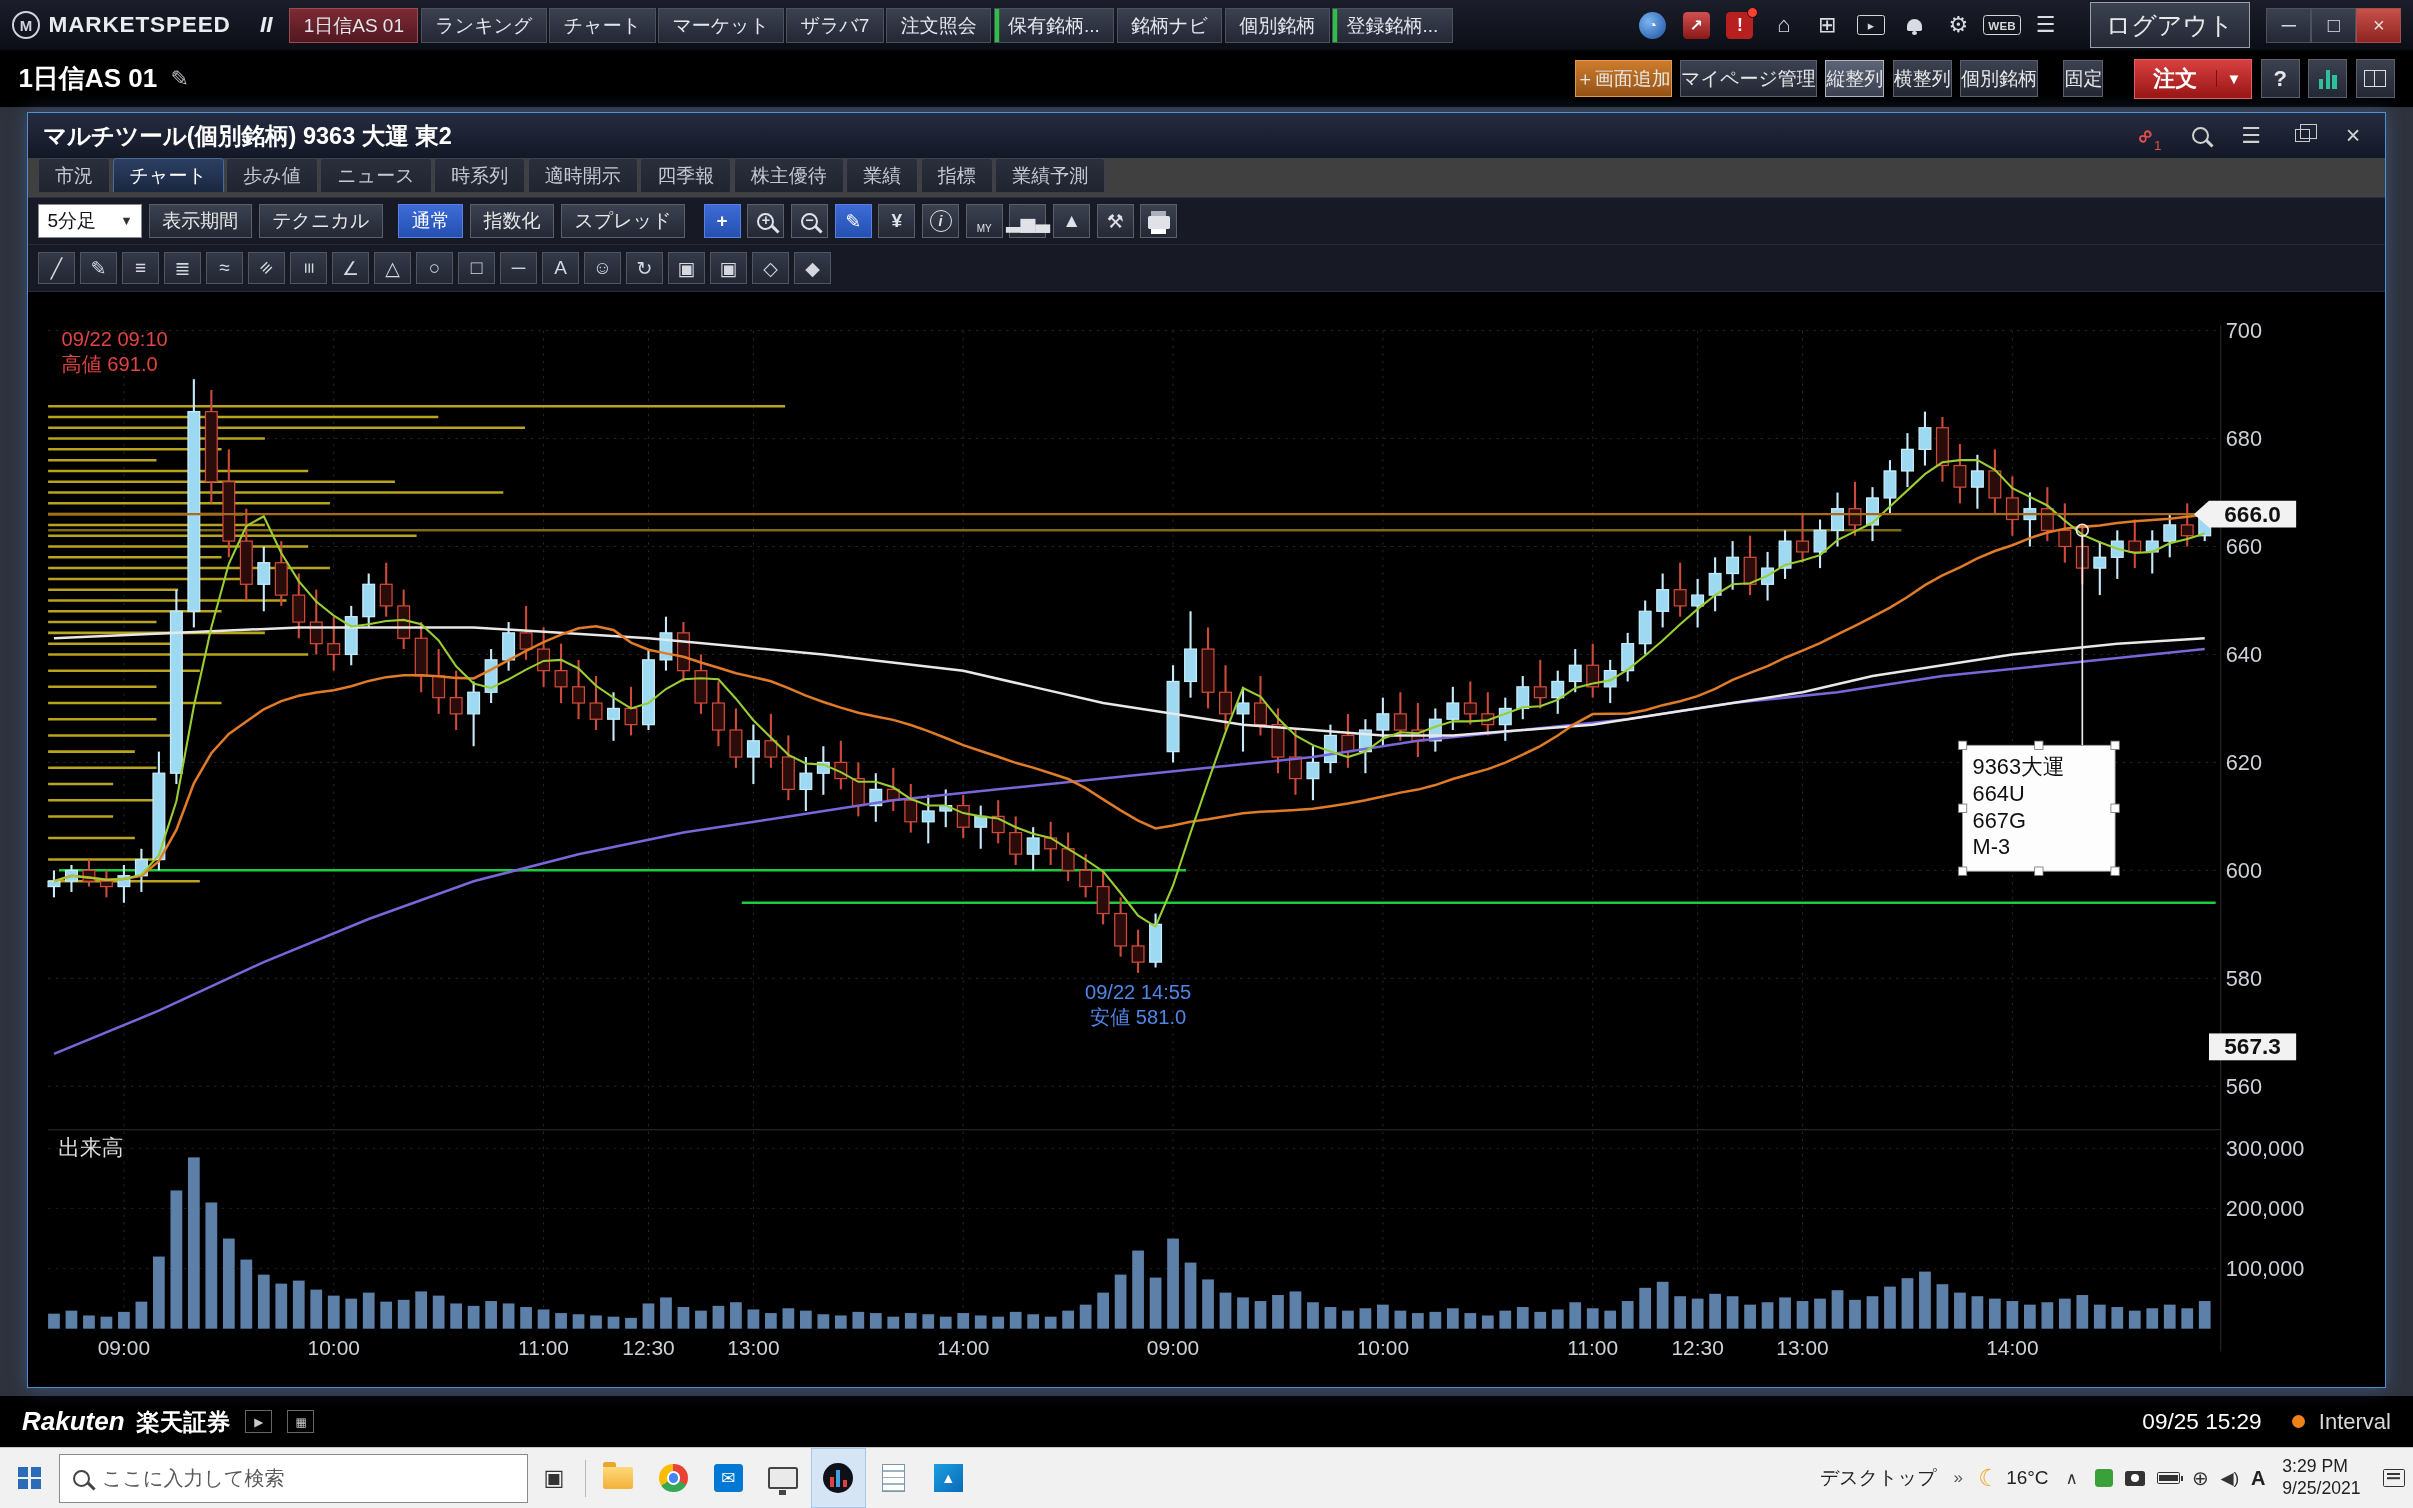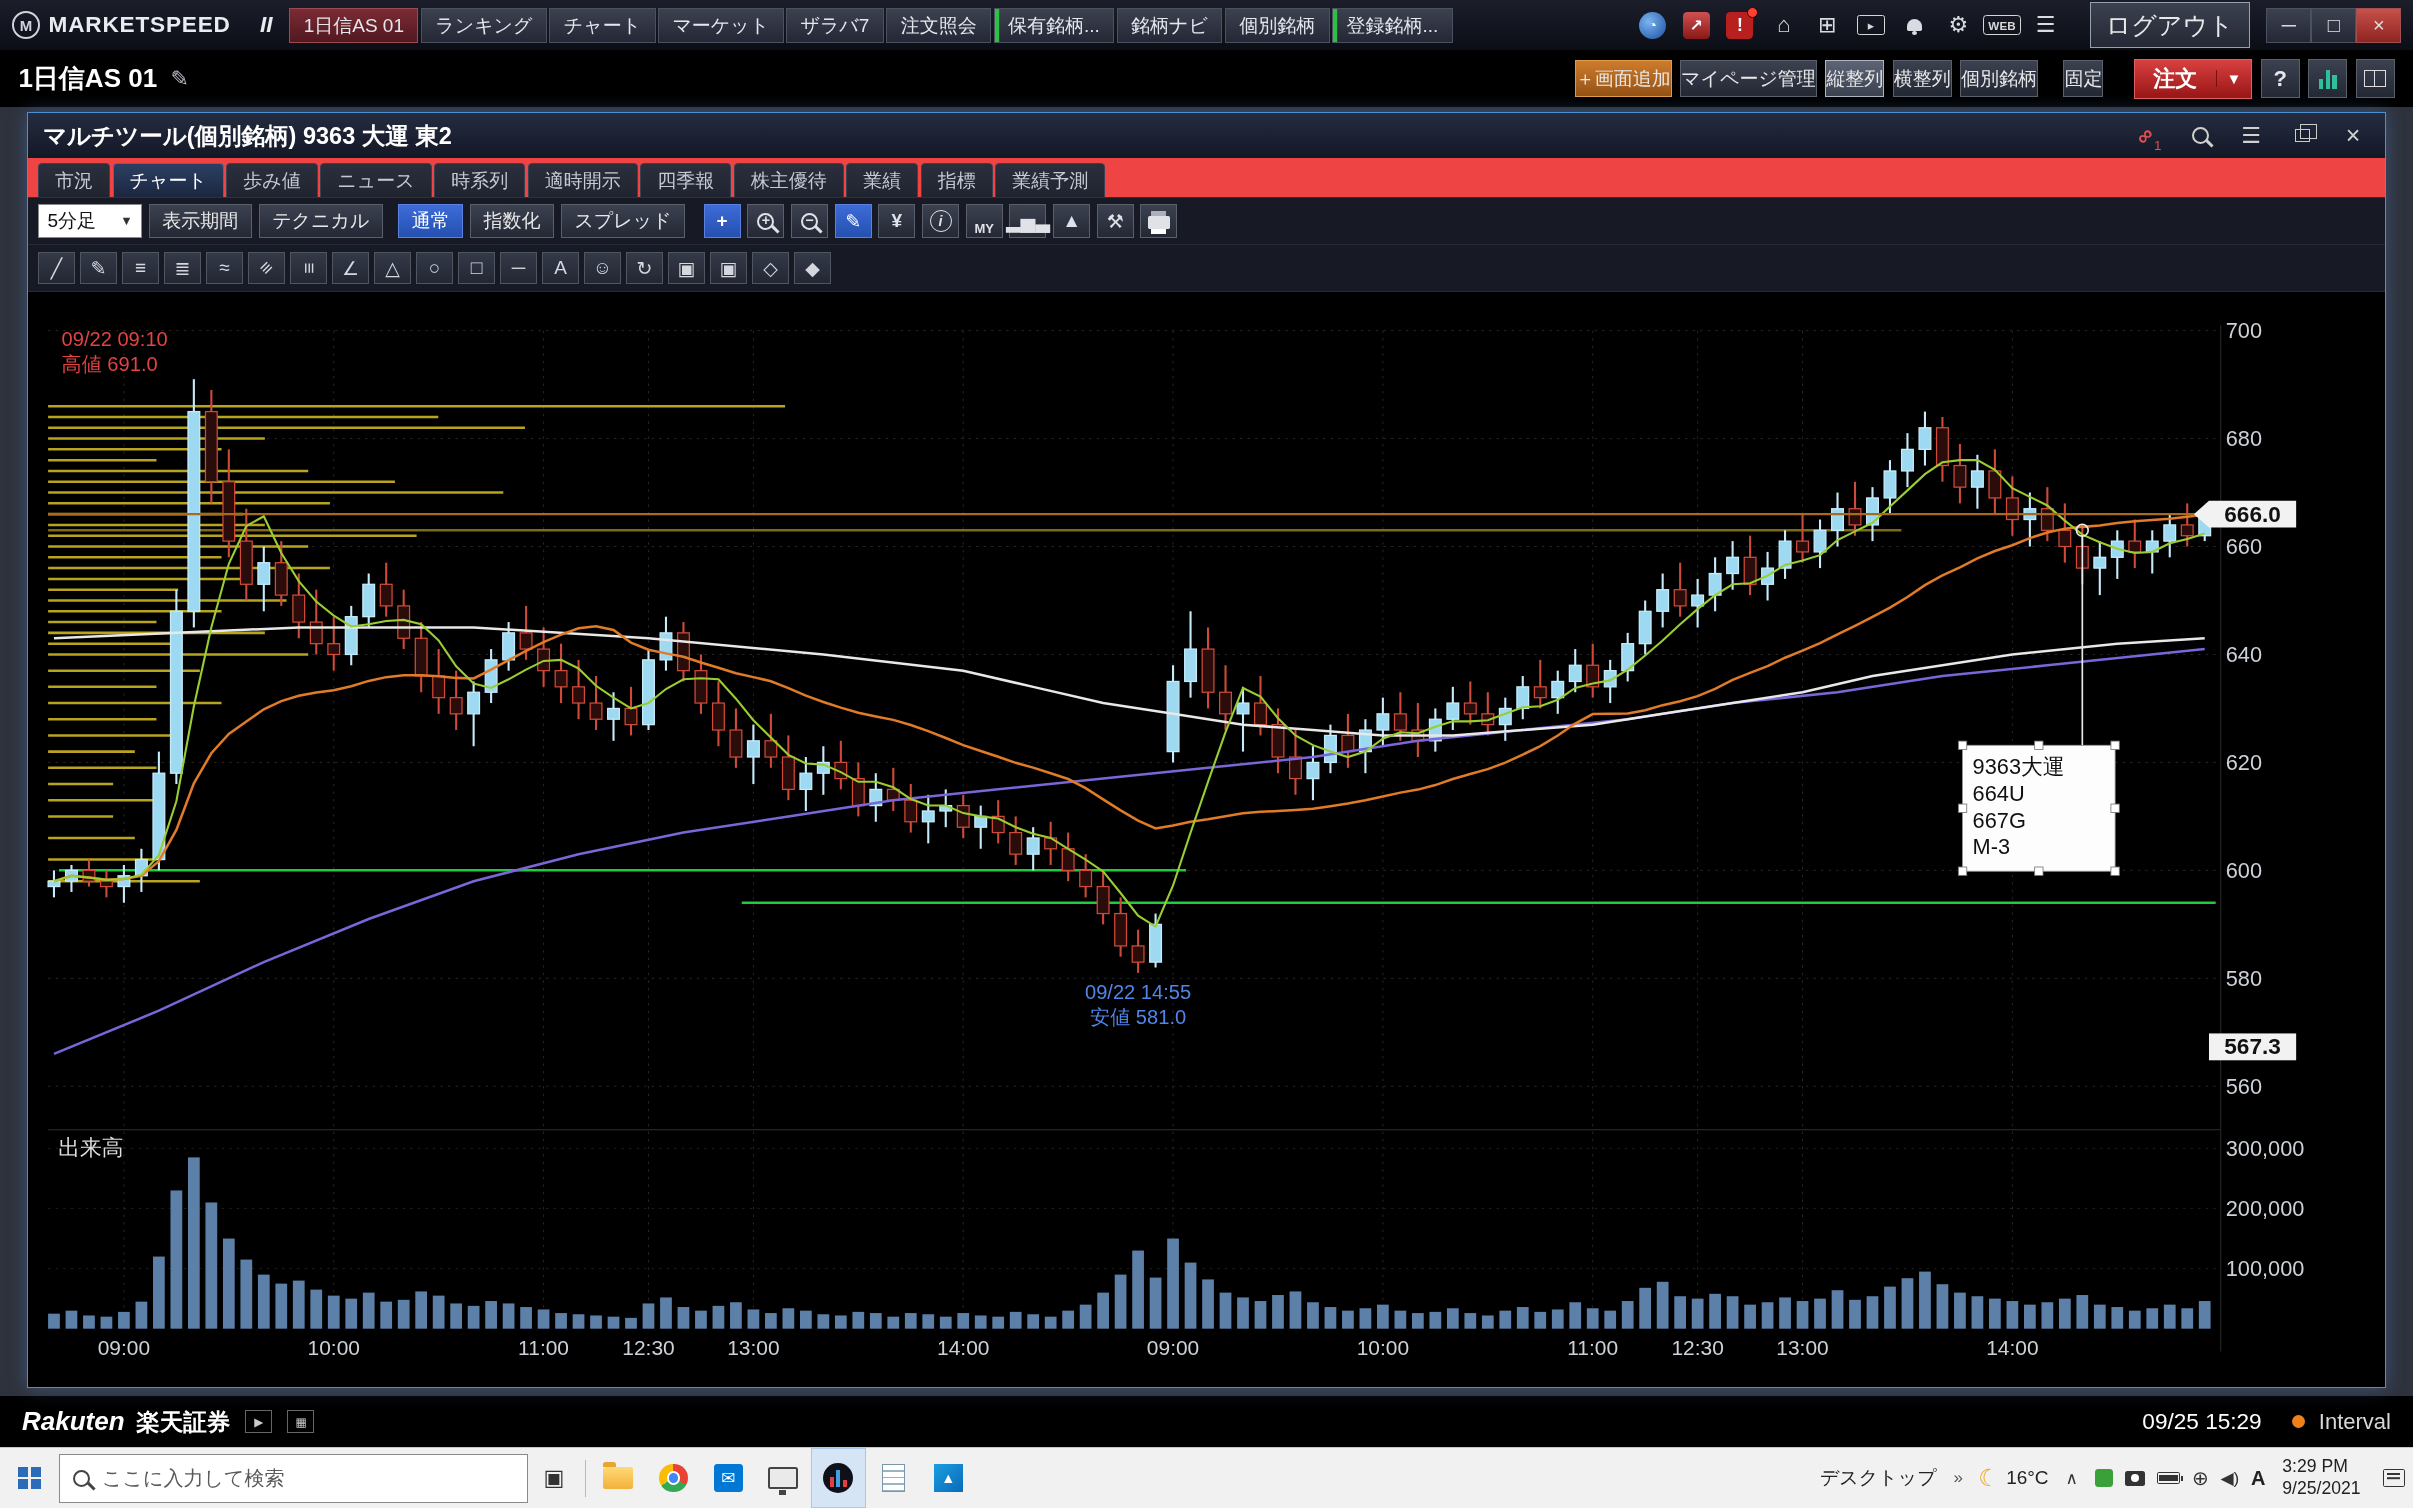--- a/index.html
+++ b/index.html
@@ -57,32 +57,32 @@
   .wt-right { margin-left:auto; display:flex; align-items:center; gap:17px; color:#ccc; }
   .wtico { width:34px; height:34px; display:flex; align-items:center; justify-content:center; font-size:22px; color:#d0d0d0; }
   .linkic { color:#e05050; font-size:22px; font-weight:bold; display:inline-block; transform:rotate(-45deg); }
   .lbadge { color:#e05050; font-size:13.4px; margin-left:1.7px; align-self:flex-end; }
   .dupic { width:15px; height:12.6px; border:1.7px solid #ccc; position:relative; background:#1a2030; }
   .dupic::before { content:""; position:absolute; top:-5.9px; left:4.2px; width:15px; height:12.6px; border:1.7px solid #ccc; }
   .mag { width:17px; height:17px; border:2.5px solid currentColor; border-radius:50%; position:relative; display:inline-block; }
   .mag::after { content:""; position:absolute; width:9.2px; height:2.5px; background:currentColor; right:-7.5px; bottom:-2.5px; transform:rotate(45deg); }
   .mag .pm { position:absolute; top:46%; left:50%; transform:translate(-50%,-50%); font-size:14.2px; font-weight:bold; line-height:1; }
 
-  .wtabs { height:40px; background:#ef4444; display:flex; align-items:flex-end; gap:2.5px; padding:0 10px; border-bottom:0.8px solid #2c3040; flex:0 0 auto; }
+  .wtabs { height:40px; background:#404040; display:flex; align-items:flex-start; gap:2.5px; padding:0 10px; border-bottom:0.8px solid #2c3040; flex:0 0 auto; }
   .wtab { height:34px; line-height:34px; padding:0 16px; font-size:19px; color:#c4c9d4; background:linear-gradient(#2b2f3d,#20242f); border:0.8px solid #3c4050; border-bottom:none; border-radius:4.2px 4.2px 0 0; white-space:nowrap; }
   .wtab.active { background:linear-gradient(#2c3f63,#1b2740); border-color:#4a6a9a; color:#fff; }
 
   .tb1 { height:47px; background:#171a24; display:flex; align-items:center; gap:6.7px; padding:0 10px; border-bottom:0.8px solid #262a36; flex:0 0 auto; }
   .sel { height:34px; width:104px; background:#fff; color:#111; font-size:19px; display:flex; align-items:center; justify-content:space-between; padding:0 8.4px; border:0.8px solid #8a8a8a; }
   .sel .caret { font-size:12.6px; color:#333; }
   .tbtn { height:34px; padding:0 12.6px; font-size:19px; color:#e8e8e8; background:linear-gradient(#3c4150,#242835); border:0.8px solid #5a5f6c; display:flex; align-items:center; white-space:nowrap; }
   .tbtn.active { background:linear-gradient(#3e6cd8,#2450b0); border-color:#5a80e0; color:#fff; }
   .ibtn { width:37px; height:34px; display:flex; align-items:center; justify-content:center; background:linear-gradient(#3c4150,#242835); border:0.8px solid #5a5f6c; color:#e0e2e8; font-size:19px; font-weight:bold; }
   .ibtn.active { background:linear-gradient(#3e6cd8,#2450b0); border-color:#5a80e0; color:#fff; }
-  .ibtn .sm { font-size:13px; font-weight:bold;margin-top:15px; }
+  .ibtn .sm { font-size:10px; font-weight:normal;margin-top:15px; }
   .infoc { width:22px; height:22px; border:1.7px solid currentColor; border-radius:50%; display:inline-flex; align-items:center; justify-content:center; font-size:14.2px; font-style:italic; font-weight:bold; }
   .printer { width:22px; height:12.6px; background:currentColor; border-radius:1.7px; position:relative; display:inline-block; margin-top:3.4px; }
   .printer::before { content:""; position:absolute; top:-5.9px; left:3.4px; width:15px; height:5.9px; background:currentColor; opacity:.7; }
   .printer::after { content:""; position:absolute; bottom:-5px; left:3.4px; width:15px; height:5px; background:#fff; }
 
   .tb2 { height:47px; background:#171a24; display:flex; align-items:center; gap:5px; padding:0 10px; border-bottom:0.8px solid #262a36; flex:0 0 auto; }
   .dbtn { width:37px; height:32px; display:flex; align-items:center; justify-content:center; background:linear-gradient(#343948,#232733); border:0.8px solid #505562; color:#d4d7de; font-size:19px; }
 
   .chart-wrap { flex:1 1 auto; background:#000; position:relative; }
   .chart-wrap svg { position:absolute; inset:0; font-family:"Liberation Sans","DejaVu Sans",sans-serif; }

